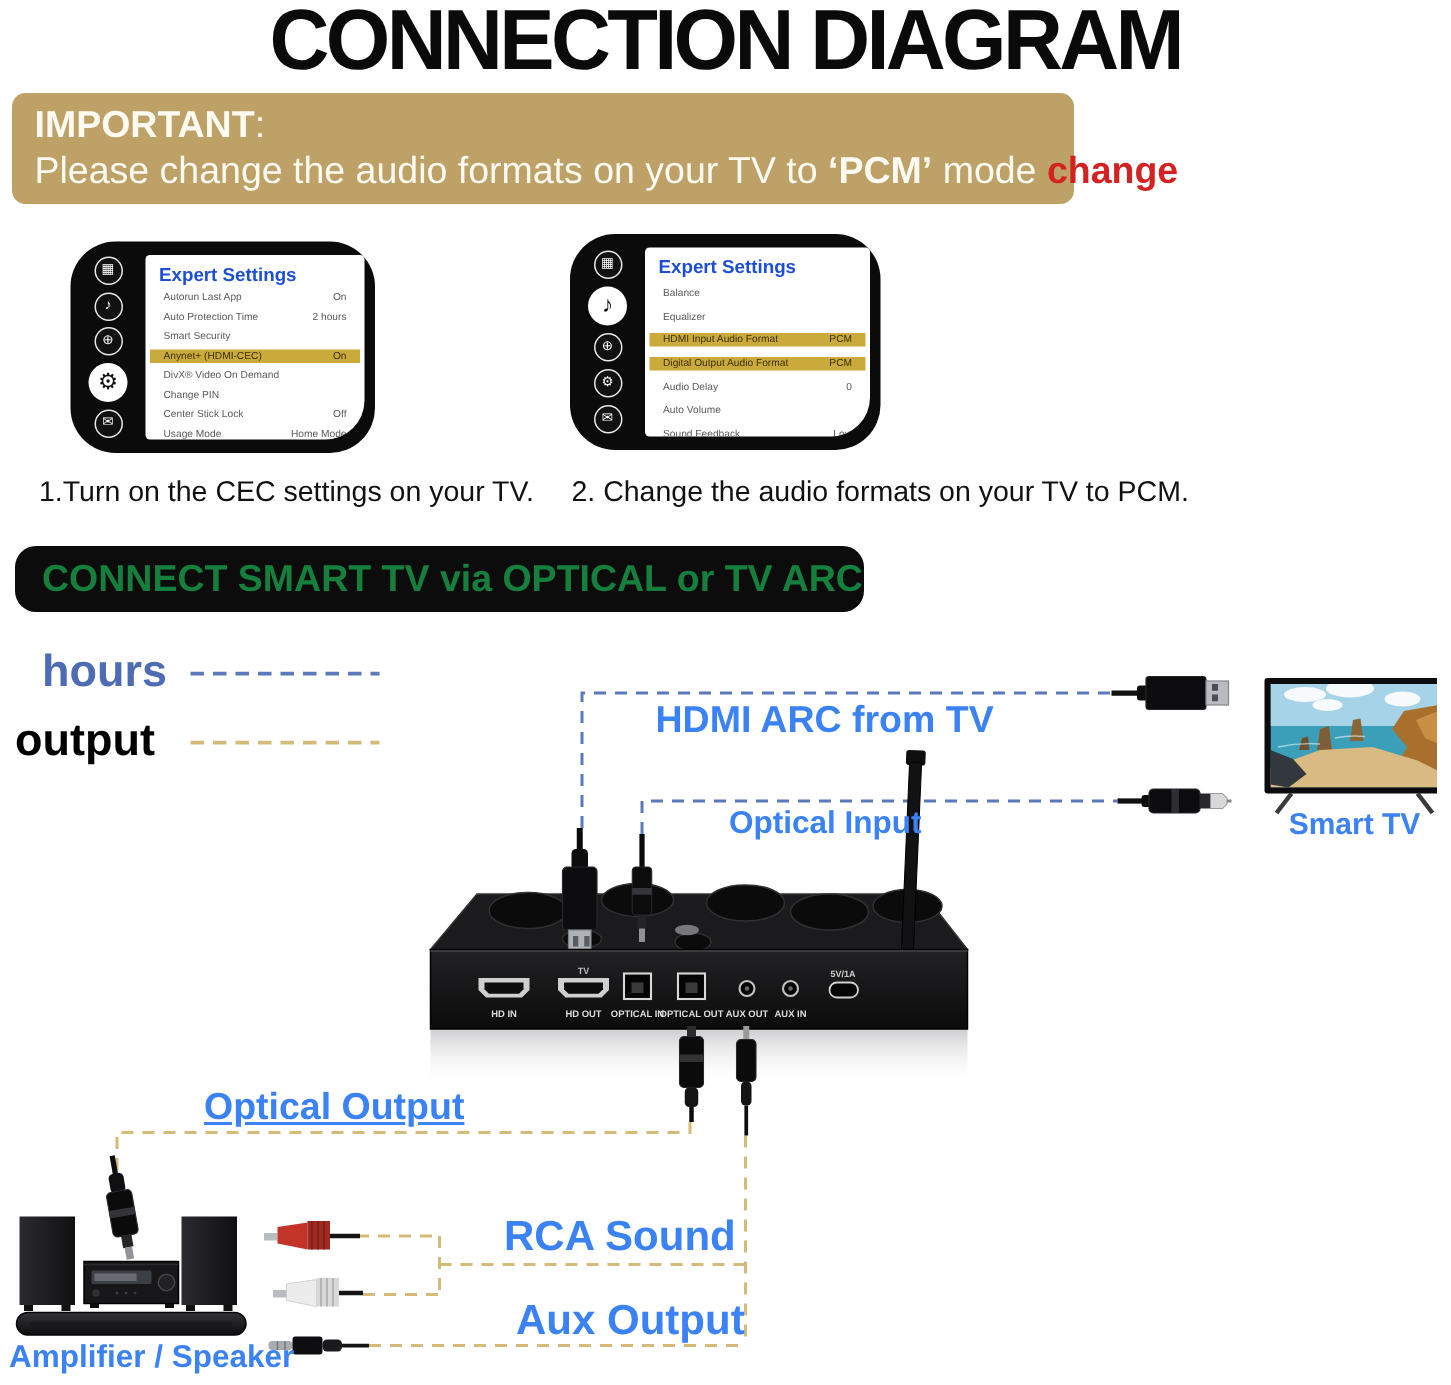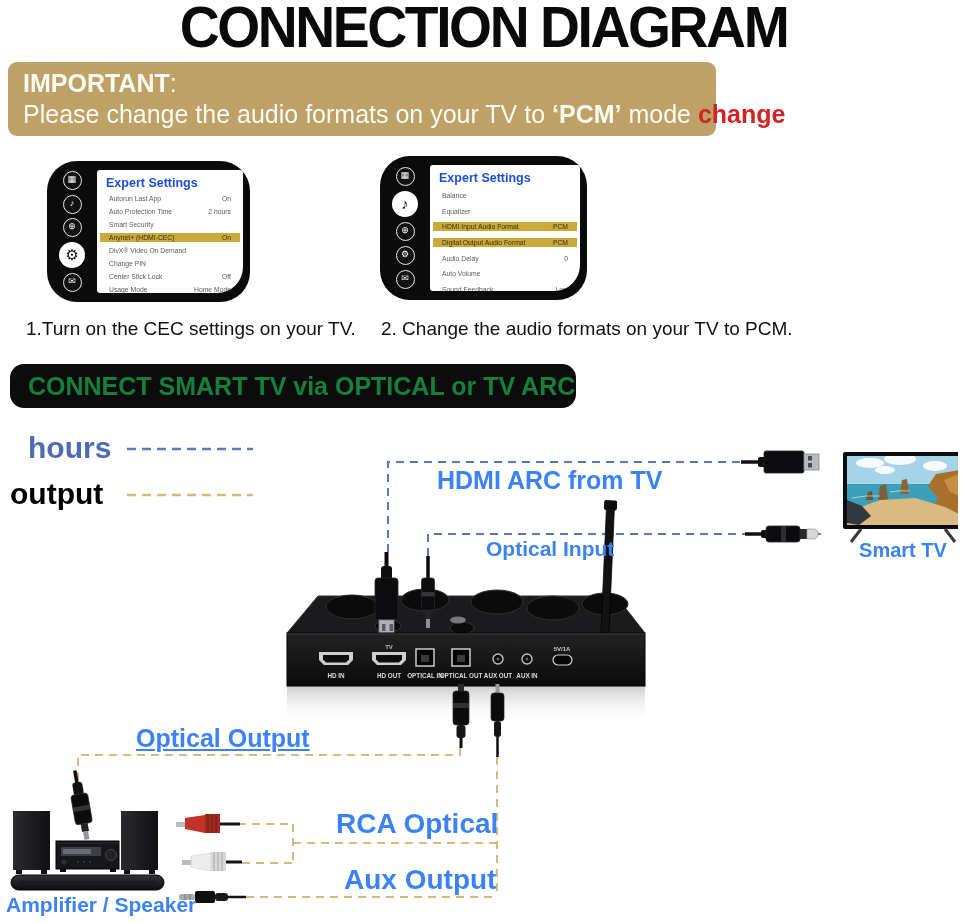--- a/index.html
+++ b/index.html
@@ -386,16 +386,16 @@
 
   <div class="abs" id="banner">CONNECT SMART TV via OPTICAL or TV ARC</div>
 
   <div class="abs legend" id="legend-input">hours</div>
   <div class="abs legend" id="legend-output">output</div>
 
   <div class="abs dlabel" id="lbl-hdmi">HDMI ARC from TV</div>
   <div class="abs dlabel" id="lbl-optin">Optical Input</div>
   <div class="abs dlabel" id="lbl-smarttv">Smart TV</div>
   <div class="abs dlabel" id="lbl-optout">Optical Output</div>
-  <div class="abs dlabel" id="lbl-rca">RCA Optical</div>
+  <div class="abs dlabel" id="lbl-rca">RCA Sound</div>
   <div class="abs dlabel" id="lbl-aux">Aux Output</div>
   <div class="abs dlabel" id="lbl-amp">Amplifier / Speaker</div>
 </div>
 
 </body></html>

